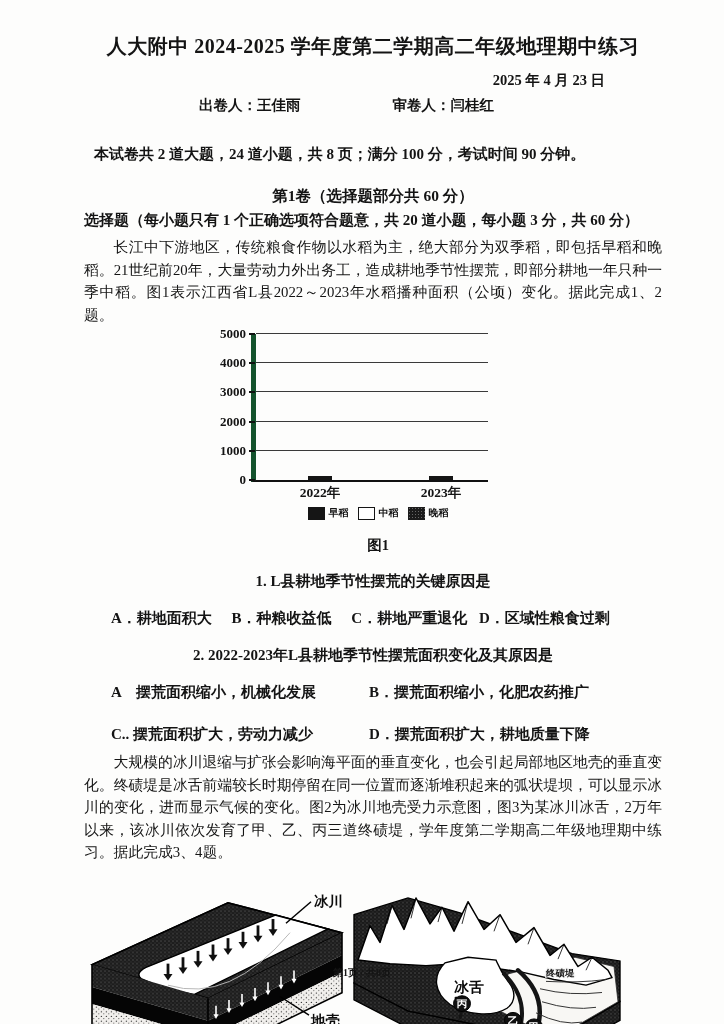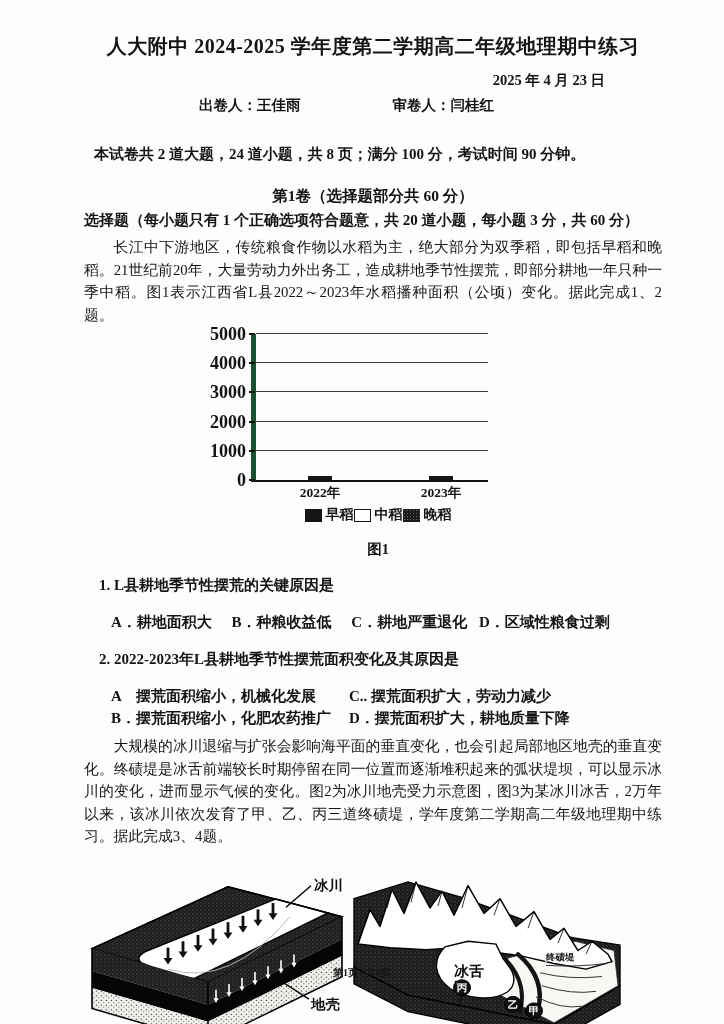--- a/index.html
+++ b/index.html
@@ -17,51 +17,51 @@
   .sec-heading{text-align:center;font-weight:700;font-size:15.5px;margin-top:22px;}
   .instruction{font-weight:700;font-size:15px;margin-top:4px;}
 
   .passage{font-size:14.8px;line-height:22.5px;font-weight:400;text-indent:2em;
            text-align:justify;margin:6px 0 0 0;}
 
   
   .chart-wrap{margin-top:8px;margin-left:134px;width:270px;}
   .chart-grid{display:flex;}
   .ylabels{position:relative;width:33px;height:146px;}
-  .ytick{position:absolute;right:5px;transform:translateY(50%);font-size:18px;font-weight:700;line-height:12px;}
+  .ytick{position:absolute;right:5px;transform:translateY(50%);font-size:13px;font-weight:700;line-height:12px;}
   .plot{position:relative;width:232px;height:146px;border-left:5px solid #14532d;border-bottom:2px solid #111;}
   .gridline{position:absolute;left:0;right:0;height:1px;background:#3a3a3a;}
   .tickmark{position:absolute;left:-7px;width:6px;height:2px;background:#111;}
   .bar-group{position:absolute;bottom:0;display:flex;align-items:flex-end;gap:4px;}
   .bar{box-sizing:border-box;}
   .bar.solid{width:24px;background:#151515;}
   .bar.hatched{width:24px;background-color:#fff;border:2px solid #151515;
     background-image:repeating-linear-gradient(115deg,transparent 0,transparent 8px,#2c2c2c 8px,#2c2c2c 9px);}
   .bar.speckled{width:24px;background-color:#1b1b1b;
     background-image:radial-gradient(#5f5f5f .8px,transparent .9px);background-size:4px 4px;}
   .xlabel{position:absolute;top:100%;margin-top:4px;width:84px;text-align:center;
           font-size:13.5px;font-weight:700;}
-  .legend{display:flex;justify-content:center;align-items:center;
-          padding-left:50px;margin-top:24px;font-size:14px;font-weight:700;}
+  .legend{display:flex;justify-content:center;align-items:center;gap:9px;
+          padding-left:50px;margin-top:24px;font-size:10px;font-weight:700;}
   .lg-item{display:flex;align-items:center;gap:4px;}
   .lg-swatch{width:17px;height:13px;box-sizing:border-box;}
   .lg-swatch.solid{background:#151515;}
   .lg-swatch.hatched{background:#fff;border:1.5px solid #151515;}
   .lg-swatch.speckled{background-color:#1b1b1b;
     background-image:radial-gradient(#666 .8px,transparent .9px);background-size:3px 3px;}
   .chart-caption{text-align:center;padding-left:50px;font-weight:700;font-size:14.5px;margin-top:16px;}
 
   
   .question{font-size:15px;font-weight:700;line-height:22px;margin-top:3px;}
-  .q-stem{margin:15px;}
+  .q-stem{margin:15px;text-align:center;}
   .q-options-inline{margin-left:27px;}
   .q-options-inline .opt{margin-right:16px;}
   .q-options-inline .opt:last-child{margin-right:0;}
   .q-options-inline .opt.tight{margin-right:8px;}
-  .q-options-grid{margin-left:27px;display:grid;grid-template-columns:238px auto;}
+  .q-options-grid{margin-left:27px;display:grid;grid-template-columns:238px auto;gap:20px;}
 
   
   .figures-row{display:flex;align-items:flex-end;margin-top:8px;margin-left:-4px;}
   .fig{display:flex;flex-direction:column;}
   .fig-caption{text-align:center;font-weight:700;font-size:14.5px;margin-top:6px;}
   .cap2{position:relative;left:26px;}
   .cap3{position:relative;left:-34px;}
 
   .page-footer{position:absolute;left:0;right:0;top:966px;text-align:center;
                font-weight:700;font-size:10px;}
@@ -147,22 +147,22 @@
         <span class="opt">B．种粮收益低</span>
         <span class="opt tight">C．耕地严重退化</span>
         <span class="opt">D．区域性粮食过剩</span>
       </div>
     </div>
 
     <div class="question">
       <p class="q-stem">2. 2022-2023年L县耕地季节性摆荒面积变化及其原因是</p>
       <div class="q-options-grid">
         <span>A　摆荒面积缩小，机械化发展</span>
+        <span>B．摆荒面积缩小，化肥农药推广</span>
         <span>C.. 摆荒面积扩大，劳动力减少</span>
-        <span>B．摆荒面积缩小，化肥农药推广</span>
         <span>D．摆荒面积扩大，耕地质量下降</span>
       </div>
     </div>
 
     <p class="passage">大规模的冰川退缩与扩张会影响海平面的垂直变化，也会引起局部地区地壳的垂直变化。终碛堤是冰舌前端较长时期停留在同一位置而逐渐堆积起来的弧状堤坝，可以显示冰川的变化，进而显示气候的变化。图2为冰川地壳受力示意图，图3为某冰川冰舌，2万年以来，该冰川依次发育了甲、乙、丙三道终碛堤，学年度第二学期高二年级地理期中练习。据此完成3、4题。</p>
 
     <div class="figures-row">
 
       <div class="fig">
         <svg width="270" height="178" viewBox="0 0 270 190" preserveAspectRatio="none">

